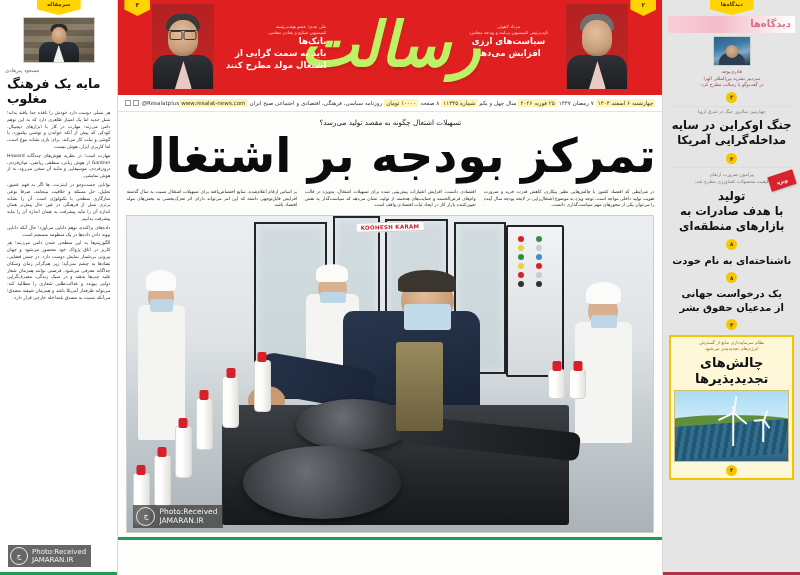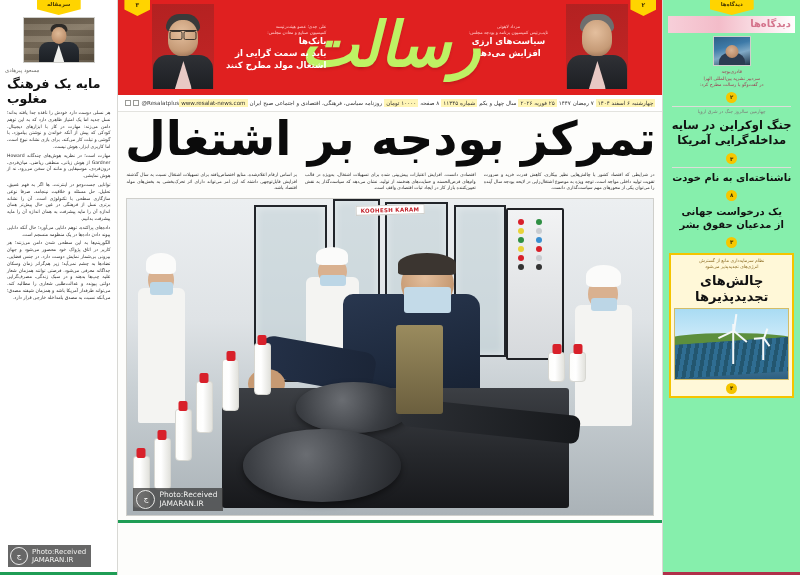--- a/index.html
+++ b/index.html
@@ -10,21 +10,21 @@
     background: #ffffff; overflow: hidden;
   }
   .page {
     position: relative; width: 800px; height: 575px;
     background: #fdfdfb; display: flex; flex-direction: row;
     direction: rtl;
   }
 
   
   .right-col {
-    width: 143px; height: 575px; background: #86efac;
+    width: 143px; height: 575px; background: #e5e5e5;
     border-left: 1px solid #d8d8d4;
     padding: 3px 5px 0 5px;
     position: relative; display: flex; flex-direction: column;
   }
   .tag-ribbon {
     position: absolute; top: 0; left: 50%; transform: translateX(-50%);
     width: 44px; height: 15px; background: #ffd400;
     clip-path: polygon(0 0, 100% 0, 100% 62%, 50% 100%, 0 62%);
     z-index: 6; text-align: center;
     font-size: 5.4px; color: #4a3a00; line-height: 9px; font-weight: bold;
@@ -342,20 +342,26 @@
     </div>
     <div class="hline"></div>
 
     <div>
       <div class="kicker gray">چهارمین سالروز جنگ در شرق اروپا</div>
       <div class="side-head">جنگ اوکراین در سایه<br>مداخله‌گرایی آمریکا</div>
       <div class="pagebadge">۳</div>
     </div>
     <div class="hline"></div>
 
+    <div class="special-wrap">
+      <div class="kicker gray">پیرامون ضرورت ارتقای<br>کیفیت محصولات کشاورزی مطرح شد:</div>
+      <div class="vijeh">ویژه</div>
+      <div class="side-head">تولید<br>با هدف صادرات به<br>بازارهای منطقه‌ای</div>
+      <div class="pagebadge">۸</div>
+    </div>
 
     <div>
       <div class="side-head sm">ناشناخته‌ای به نام خودت</div>
       <div class="pagebadge">۸</div>
     </div>
 
     <div>
       <div class="side-head sm">یک درخواست جهانی<br>از مدعیان حقوق بشر</div>
       <div class="pagebadge">۳</div>
     </div>
@@ -434,20 +440,21 @@
       <span class="chunk hl">۱۰۰۰۰ تومان</span>
       <span class="chunk">روزنامه سیاسی، فرهنگی، اقتصادی و اجتماعی صبح ایران</span>
       <span class="chunk hl">www.resalat-news.com</span>
       <span class="social">
         <i class="sicon"></i>
         <i class="sicon"></i>
         <span>@Resalatplus</span>
       </span>
     </div>
 
+    <div class="kicker-line">تسهیلات اشتغال چگونه به مقصد تولید می‌رسد؟</div>
 
     <div class="main-head">تمرکز بودجه بر اشتغال</div>
 
     <div class="lede">
       <div class="lcol">در شرایطی که اقتصاد کشور با چالش‌هایی نظیر بیکاری، کاهش قدرت خرید و ضرورت تقویت تولید داخلی مواجه است، توجه ویژه به موضوع اشتغال‌زایی در لایحه بودجه سال آینده را می‌توان یکی از محورهای مهم سیاست‌گذاری دانست.</div>
       <div class="lcol">اقتصادی دانست. افزایش اعتبارات پیش‌بینی شده برای تسهیلات اشتغال، به‌ویژه در قالب وام‌های قرض‌الحسنه و حمایت‌های هدفمند از تولید، نشان می‌دهد که سیاست‌گذار به نقش تعیین‌کننده بازار کار در ایجاد ثبات اقتصادی واقف است.</div>
       <div class="lcol">بر اساس ارقام اعلام‌شده، منابع اختصاص‌یافته برای تسهیلات اشتغال نسبت به سال گذشته افزایش قابل‌توجهی داشته که این امر می‌تواند دارای اثر تحرک‌بخشی به بخش‌های مولد اقتصاد باشد.</div>
     </div>
 
     <div class="main-photo">

